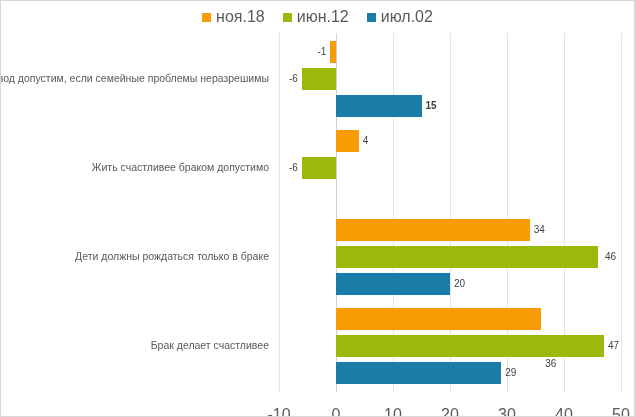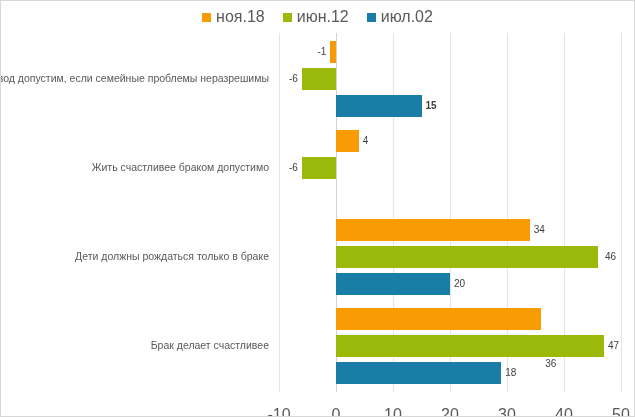--- a/index.html
+++ b/index.html
@@ -103,21 +103,21 @@
       <div class="bar-label" style="top: 124px; left: 18.8px; transform: translateX(-100%);">-6</div>
       <div class="bar" style="background: rgb(155, 185, 10); top: 213px; left: 57px; width: 262.2px;"></div>
       <div class="bar-label" style="top: 213px; left: 326px;">46</div>
       <div class="bar" style="background: rgb(155, 185, 10); top: 302px; left: 57px; width: 267.9px;"></div>
       <div class="bar-label" style="top: 302px; left: 328.9px;">47</div>
       <div class="bar" style="background: rgb(26, 125, 168); top: 62px; left: 57px; width: 85.5px;"></div>
       <div class="bar-label" style="top: 62px; left: 146.5px; font-weight: bold;">15</div>
       <div class="bar" style="background: rgb(26, 125, 168); top: 240px; left: 57px; width: 114px;"></div>
       <div class="bar-label" style="top: 240px; left: 175px;">20</div>
       <div class="bar" style="background: rgb(26, 125, 168); top: 329px; left: 57px; width: 165.3px;"></div>
-      <div class="bar-label" style="top: 329px; left: 226.3px;">18</div>
+      <div class="bar-label" style="top: 329px; left: 226.3px;">29</div>
     </div>
   <div>
       <div class="tick-label" style="left: 278px;">-10</div>
       <div class="tick-label" style="left: 335px;">0</div>
       <div class="tick-label" style="left: 392px; text-align: center;">10</div>
       <div class="tick-label" style="left: 449px;">20</div>
       <div class="tick-label" style="left: 506px;">30</div>
       <div class="tick-label" style="left: 563px;">40</div>
       <div class="tick-label" style="left: 620px;">50</div>
     </div>

